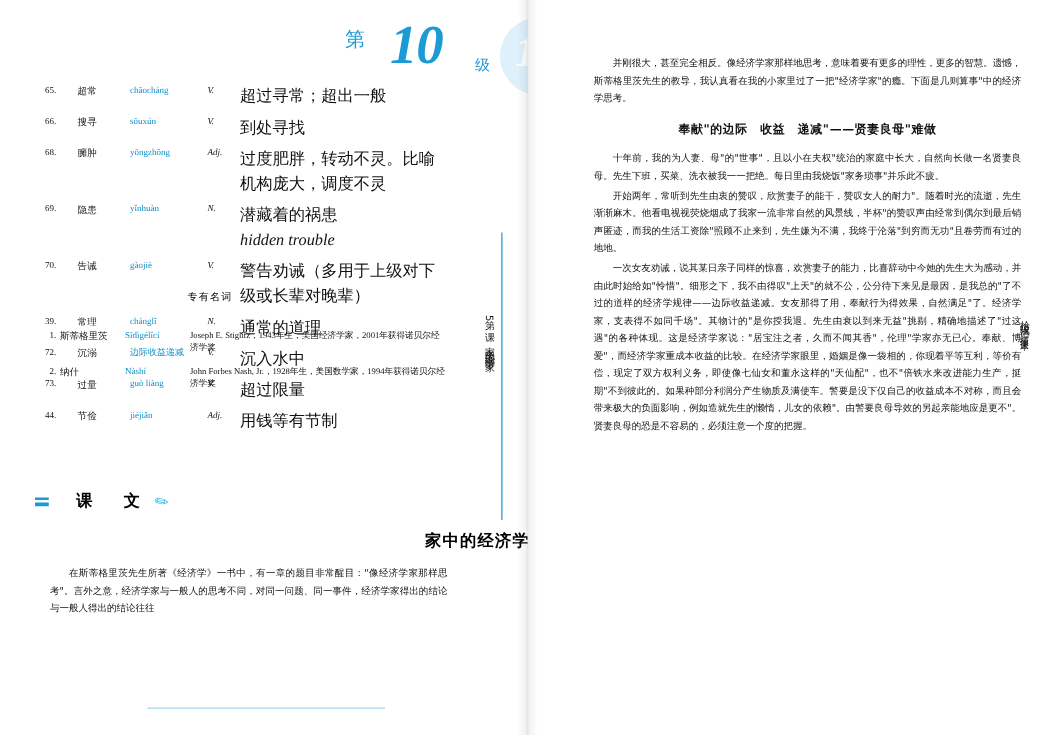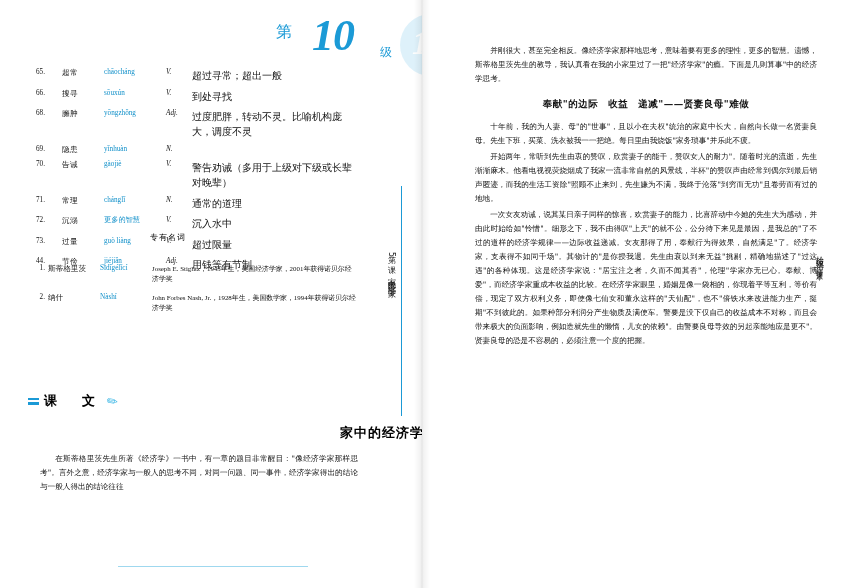--- a/index.html
+++ b/index.html
@@ -135,21 +135,21 @@
   }
   .vpos {
     width: 26px;
     flex: none;
     font-family: "Liberation Serif", serif;
     font-style: italic;
   }
   .vdef {
     flex: 1;
     font-family: "DejaVu Sans", sans-serif;
-    font-size: 10px;
+    font-size: 13px;
     line-height: 1.5;
   }
   .vdef .en {
     font-family: "Liberation Serif", serif;
     font-style: italic;
   }
 
   
   .propn-title {
     position: absolute;
@@ -195,20 +195,21 @@
     height: 2.5px;
     background: #1b9ad6;
     margin-bottom: 2px;
   }
   .sec-bars i:last-child { margin-bottom: 0; }
   .sec-title {
     font-family: "DejaVu Sans", sans-serif;
     font-size: 13px;
     font-weight: bold;
     letter-spacing: 6px;
+    margin-left: 17px;
   }
   .sec-icon {
     margin-left: 6px;
     width: 14px; height: 14px;
     color: #4cc3ea;
     font-size: 13px;
     line-height: 14px;
   }
 
   .article-title {
@@ -360,42 +361,46 @@
         <span class="vpinyin">yōngzhǒng</span>
         <span class="vpos">Adj.</span>
         <span class="vdef">过度肥胖，转动不灵。比喻机构庞大，调度不灵</span>
       </div>
 
       <div class="vrow">
         <span class="vnum">69.</span>
         <span class="vword">隐患</span>
         <span class="vpinyin">yǐnhuàn</span>
         <span class="vpos">N.</span>
+        <span class="vdef">
+          <span>潜藏着的祸患</span><br>
+          <span class="en">hidden trouble</span>
+        </span>
       </div>
 
       <div class="vrow">
         <span class="vnum">70.</span>
         <span class="vword">告诫</span>
         <span class="vpinyin">gàojiè</span>
         <span class="vpos">V.</span>
         <span class="vdef">警告劝诫（多用于上级对下级或长辈对晚辈）</span>
       </div>
 
       <div class="vrow">
-        <span class="vnum">71.</span>
+        <span class="vnum">39.</span>
         <span class="vword">常理</span>
         <span class="vpinyin">chánglǐ</span>
         <span class="vpos">N.</span>
         <span class="vdef">通常的道理</span>
       </div>
 
       <div class="vrow">
         <span class="vnum">72.</span>
         <span class="vword">沉溺</span>
-        <span class="vpinyin">更多的智慧</span>
+        <span class="vpinyin">边际收益递减</span>
         <span class="vpos">V.</span>
         <span class="vdef">沉入水中</span>
       </div>
 
       <div class="vrow">
         <span class="vnum">73.</span>
         <span class="vword">过量</span>
         <span class="vpinyin">guò liàng</span>
         <span class="vpos">V.</span>
         <span class="vdef">超过限量</span>

